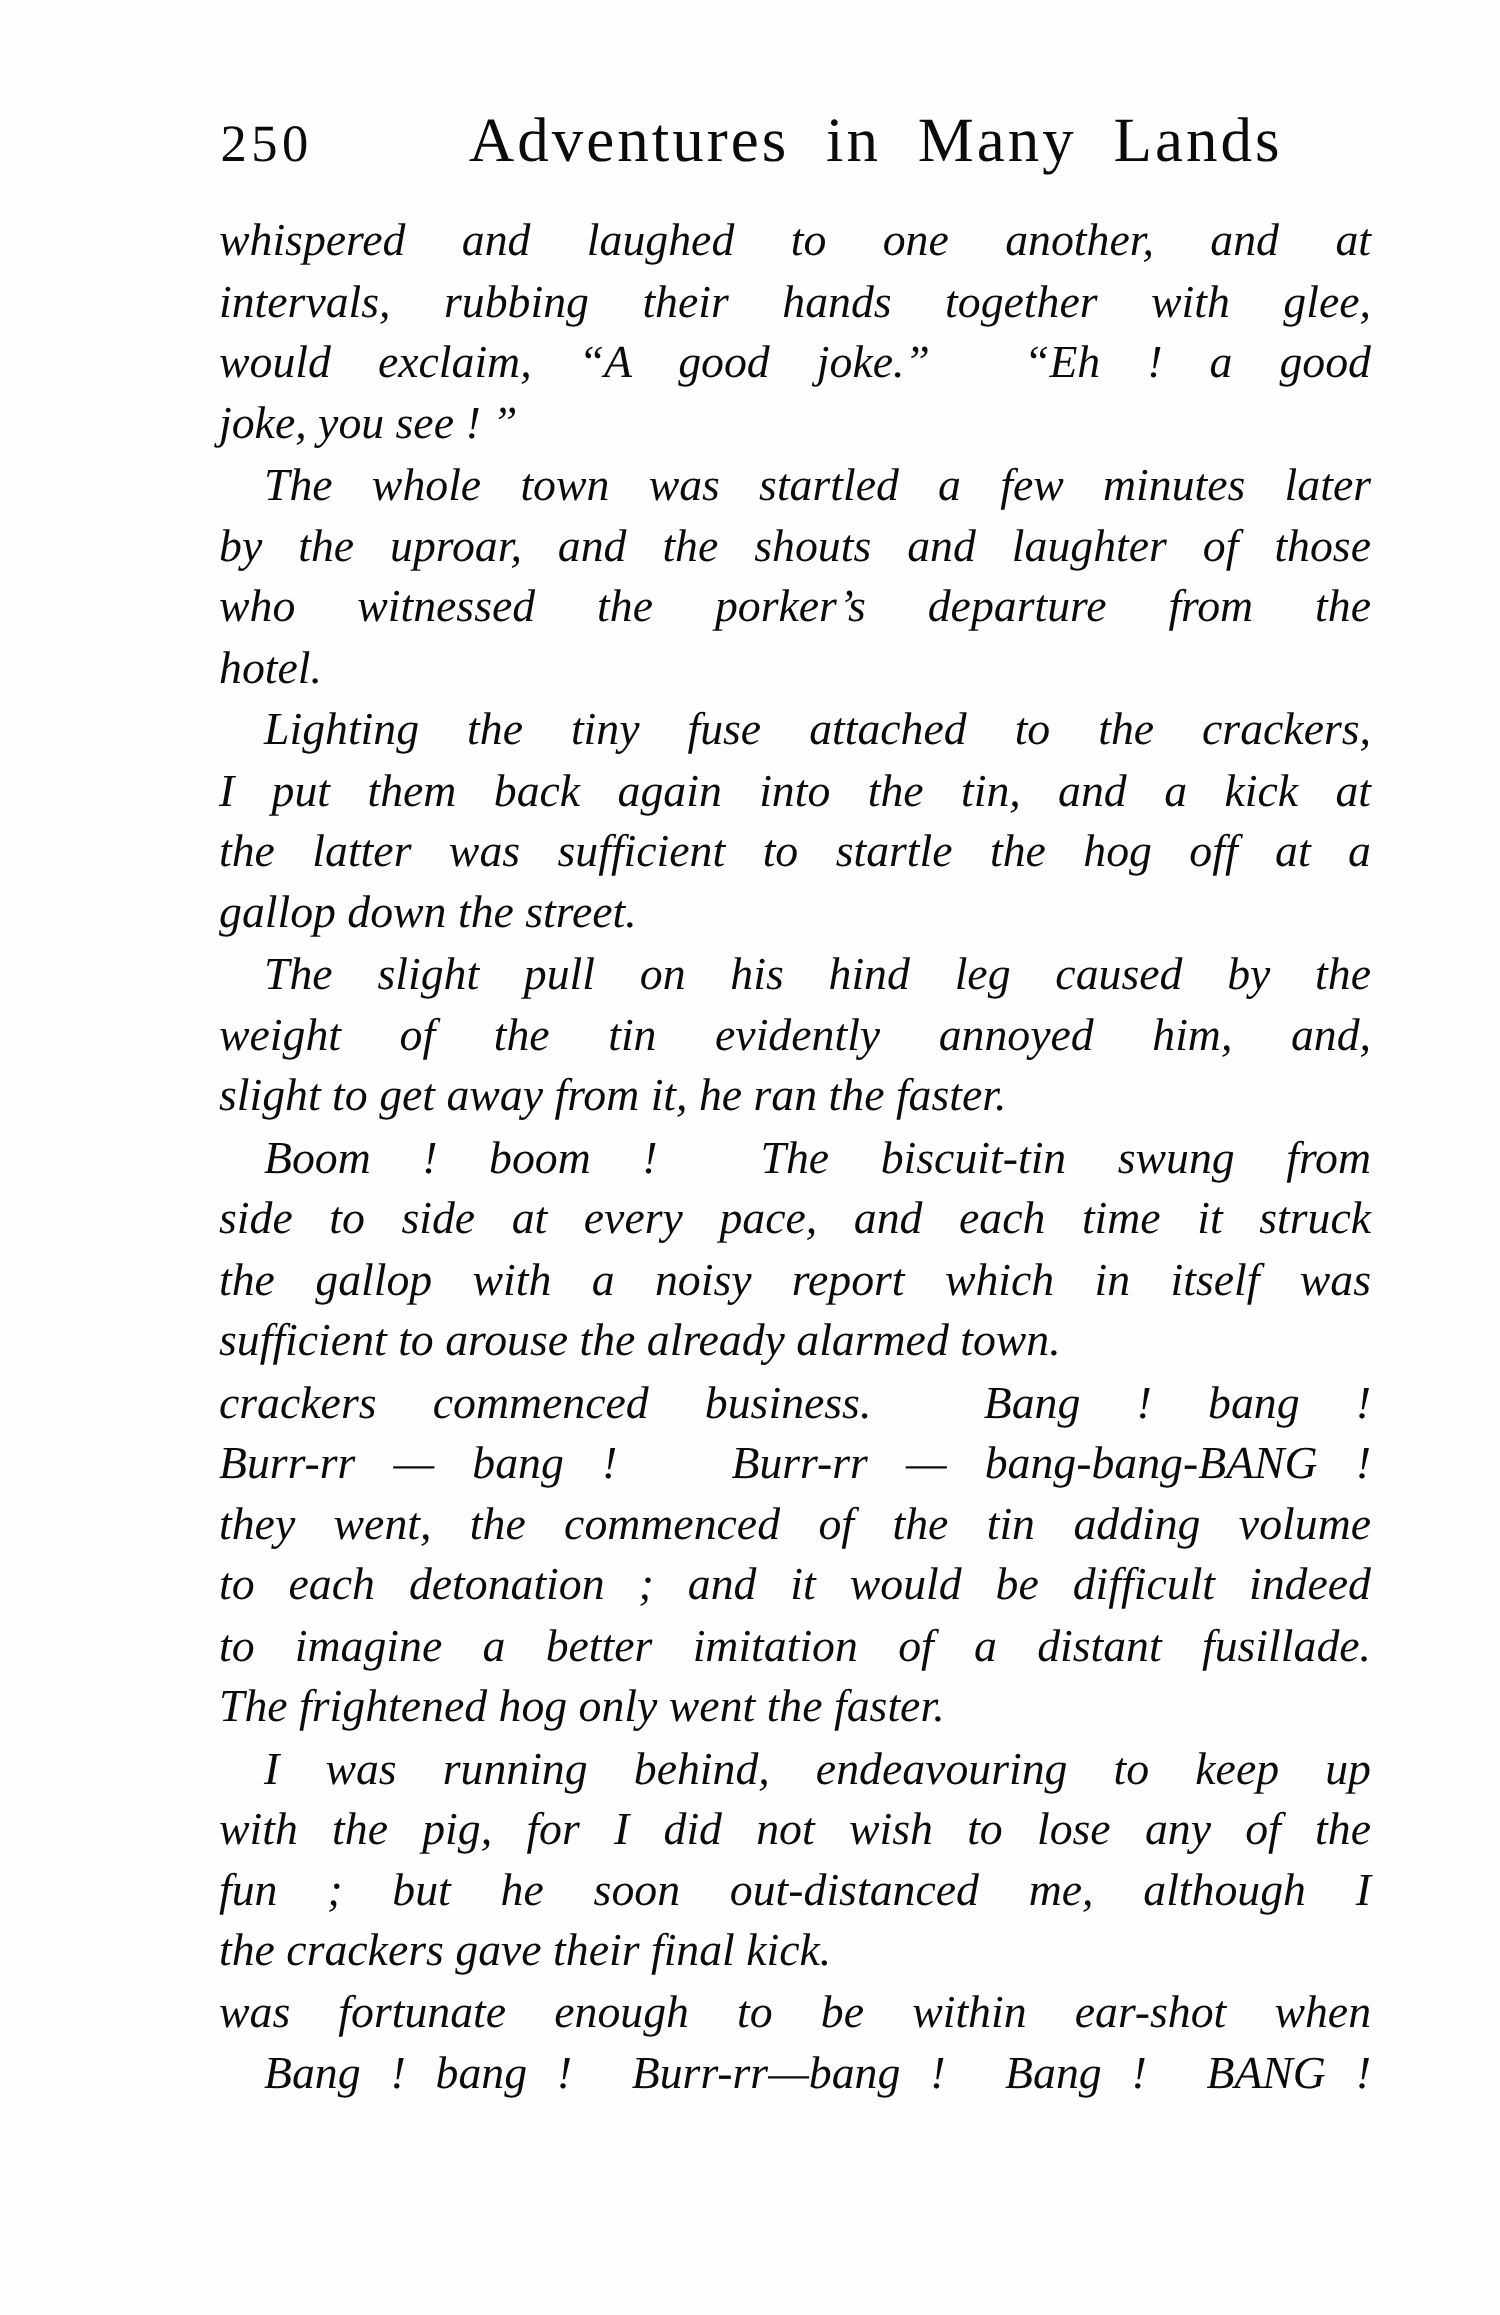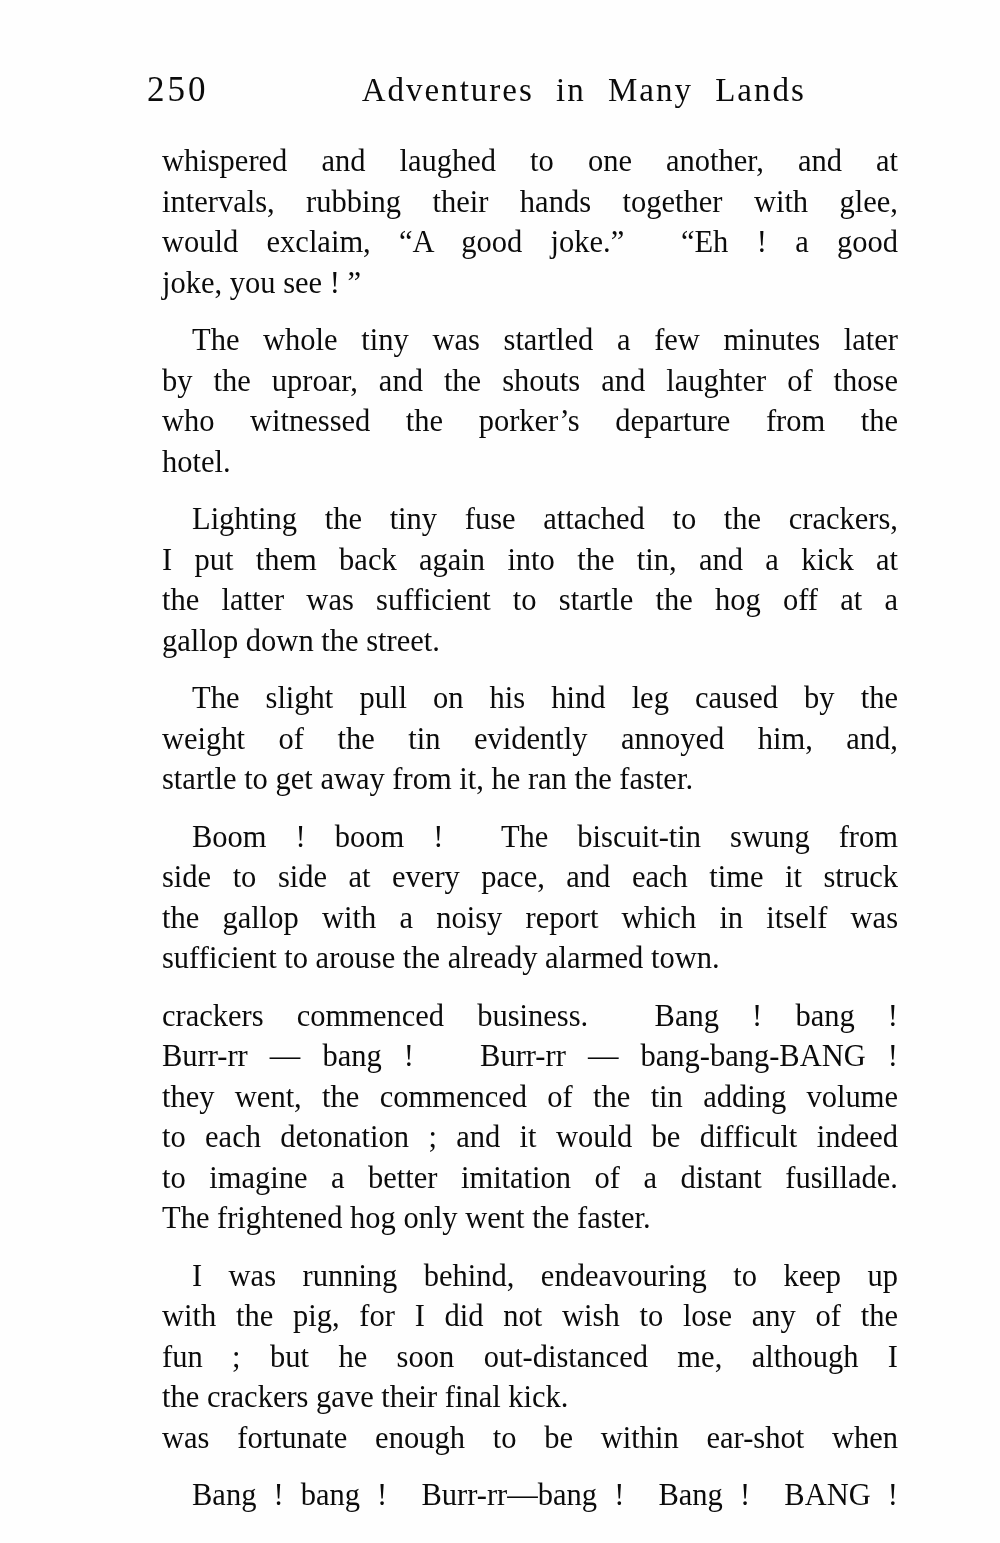--- a/index.html
+++ b/index.html
@@ -30,28 +30,29 @@
     gap: 44px;
   }
   .page-number {
     font-size: 35px;
     letter-spacing: 3px;
     padding-left: 2px;
   }
   .running-title {
     flex: 1;
     text-align: center;
-    font-size: 33px;
+    font-size: 42px;
     letter-spacing: 2px;
     word-spacing: 12px;
     white-space: nowrap;
   }
   .page-body p {
-    margin: 17px;
+    margin: 1px;
     padding: 0;
+    font-style: italic;
   }
   .line {
     display: block;
     font-size: 30.5px;
     line-height: 40.5px;
     text-align: justify;
     text-align-last: justify;
   }
   .line.end {
     text-align-last: left;
@@ -74,37 +75,37 @@
     <main class="page-body">
 
       <p>
         <span class="line">whispered and laughed to one another, and at</span>
         <span class="line">intervals, rubbing their hands together with glee,</span>
         <span class="line">would exclaim, “A good joke.”&nbsp; “Eh ! a good</span>
         <span class="line end">joke, you see ! ”</span>
       </p>
 
       <p>
-        <span class="line ind">The whole tiny was startled a few minutes later</span>
+        <span class="line ind">The whole town was startled a few minutes later</span>
         <span class="line">by the uproar, and the shouts and laughter of those</span>
         <span class="line">who witnessed the porker’s departure from the</span>
         <span class="line end">hotel.</span>
       </p>
 
       <p>
         <span class="line ind">Lighting the tiny fuse attached to the crackers,</span>
         <span class="line">I put them back again into the tin, and a kick at</span>
         <span class="line">the latter was sufficient to startle the hog off at a</span>
         <span class="line end">gallop down the street.</span>
       </p>
 
       <p>
         <span class="line ind">The slight pull on his hind leg caused by the</span>
         <span class="line">weight of the tin evidently annoyed him, and,</span>
-        <span class="line end">startle to get away from it, he ran the faster.</span>
+        <span class="line end">slight to get away from it, he ran the faster.</span>
       </p>
 
       <p>
         <span class="line ind">Boom ! boom !&nbsp; The biscuit-tin swung from</span>
         <span class="line">side to side at every pace, and each time it struck</span>
         <span class="line">the gallop with a noisy report which in itself was</span>
         <span class="line end">sufficient to arouse the already alarmed town.</span>
       </p>
 
       <p>

